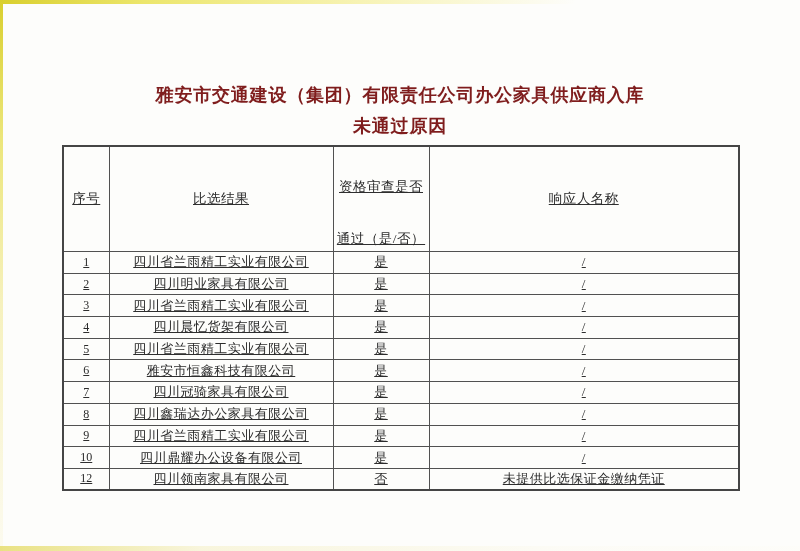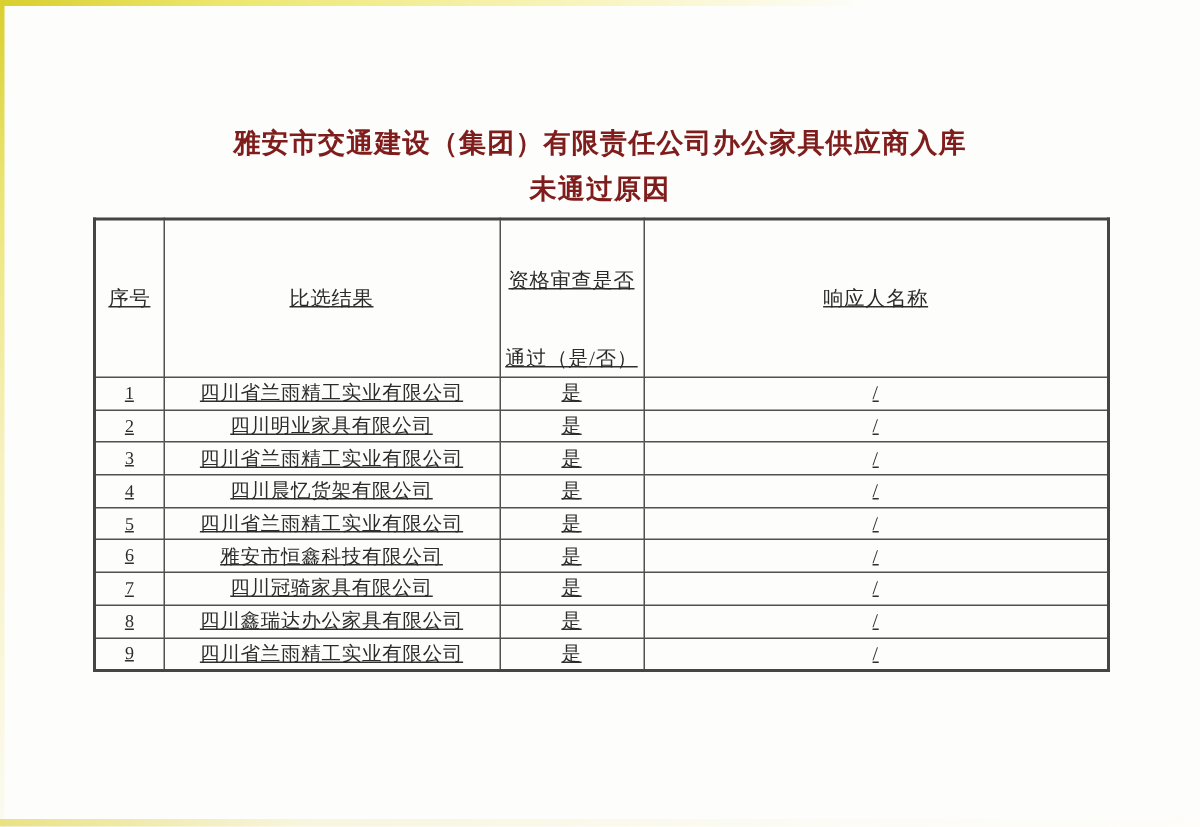--- a/index.html
+++ b/index.html
@@ -169,16 +169,28 @@
     <td>四川鑫瑞达办公家具有限公司</td>
     <td>是</td>
     <td>/</td>
   </tr>
           <tr>
     <td class="idx">9</td>
     <td>四川省兰雨精工实业有限公司</td>
     <td>是</td>
     <td>/</td>
   </tr>
+          <tr>
+    <td class="idx">10</td>
+    <td>四川鼎耀办公设备有限公司</td>
+    <td>是</td>
+    <td>/</td>
+  </tr>
+          <tr>
+    <td class="idx">12</td>
+    <td>四川领南家具有限公司</td>
+    <td>否</td>
+    <td>未提供比选保证金缴纳凭证</td>
+  </tr>
         </tbody>
     </table>
   </div>
 </div>
 
 </body></html>

